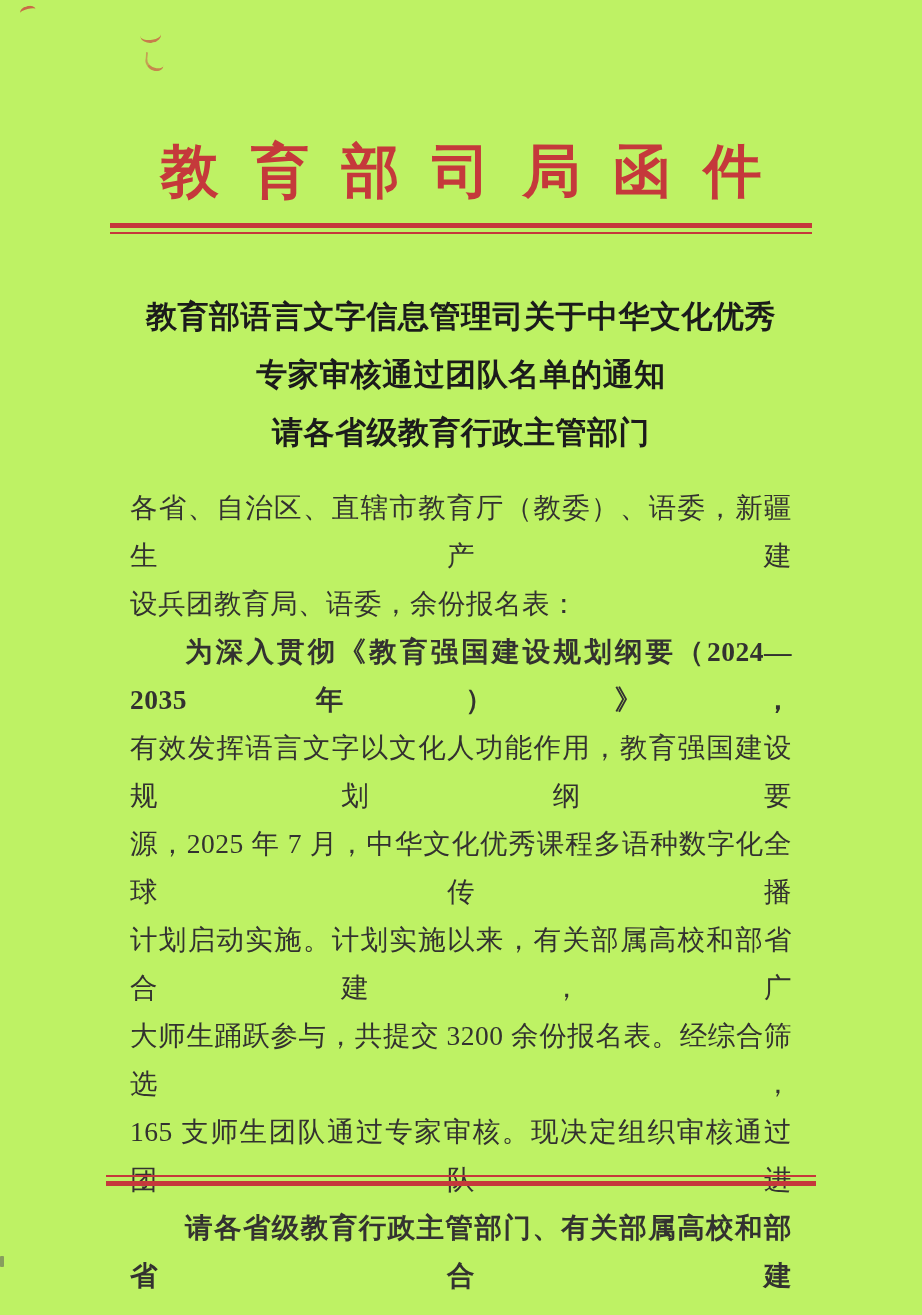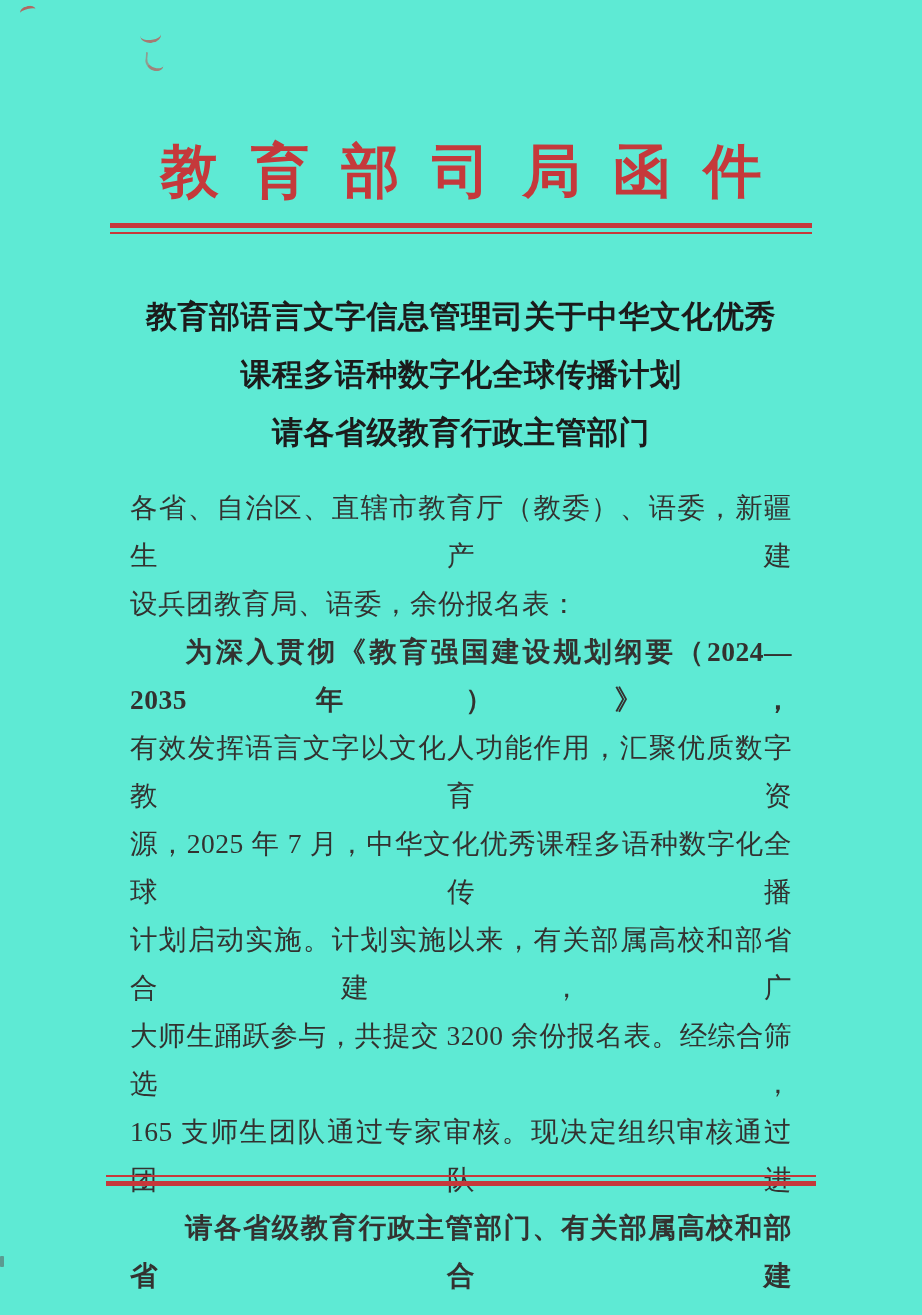--- a/index.html
+++ b/index.html
@@ -5,21 +5,21 @@
   html, body {
     margin: 0;
     padding: 0;
     background: #e8e8e8;
   }
   .page {
     position: relative;
     width: 922px;
     height: 1315px;
     margin: 0 auto;
-    background: #5eead4;
+    background: #bef264;
     overflow: hidden;
     font-family: "Liberation Serif", "DejaVu Serif", serif;
   }
 
   
   .letterhead {
     position: absolute;
     top: 138px;
     left: 0;
     right: 0;
@@ -119,29 +119,29 @@
   <div class="pen-mark pen-mark-3"></div>
   <div class="scan-speck"></div>
 
   <div class="letterhead" id="letterhead" style="color: rgb(197, 57, 59);">教育部司局函件</div>
 
   <div class="rule rule-top-thick" style="background: rgb(197, 57, 59);"></div>
   <div class="rule rule-top-thin" style="background: rgb(197, 57, 59);"></div>
 
   <div class="doc-title">
     <div>教育部语言文字信息管理司关于中华文化优秀</div>
-    <div>课程多语种数字化全球传播计划</div>
+    <div>专家审核通过团队名单的通知</div>
     <div>请各省级教育行政主管部门</div>
   </div>
 
   <div class="body-block">
     <div class="body-line stretch">各省、自治区、直辖市教育厅（教委）、语委，新疆生产建</div>
     <div class="body-line">设兵团教育局、语委，余份报名表：</div>
     <div class="body-line stretch indent">为深入贯彻《教育强国建设规划纲要（2024—2035 年）》，</div>
-    <div class="body-line stretch">有效发挥语言文字以文化人功能作用，汇聚优质数字教育资</div>
+    <div class="body-line stretch">有效发挥语言文字以文化人功能作用，教育强国建设规划纲要</div>
     <div class="body-line stretch">源，2025 年 7 月，中华文化优秀课程多语种数字化全球传播</div>
     <div class="body-line stretch">计划启动实施。计划实施以来，有关部属高校和部省合建，广</div>
     <div class="body-line stretch">大师生踊跃参与，共提交 3200 余份报名表。经综合筛选，</div>
     <div class="body-line stretch">165 支师生团队通过专家审核。现决定组织审核通过团队进</div>
     <div class="body-line stretch indent">请各省级教育行政主管部门、有关部属高校和部省合建</div>
 
   </div>
 
   <div class="rule rule-bottom-thin" style="background: rgb(197, 57, 59);"></div>
   <div class="rule rule-bottom-thick" style="background: rgb(197, 57, 59);"></div>

